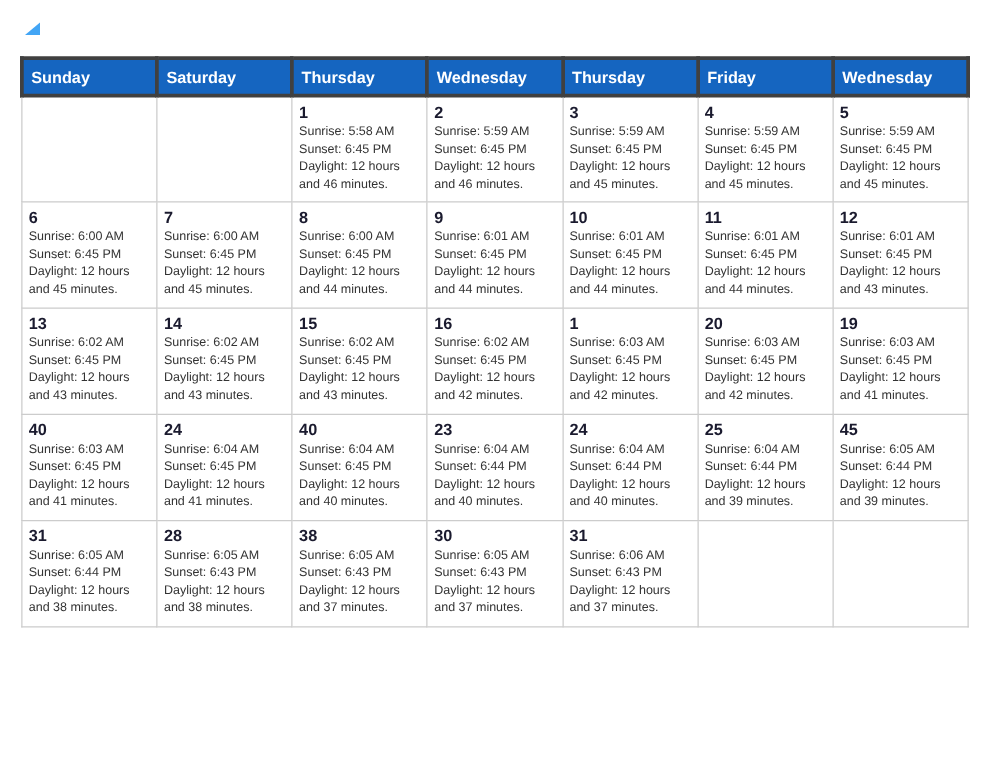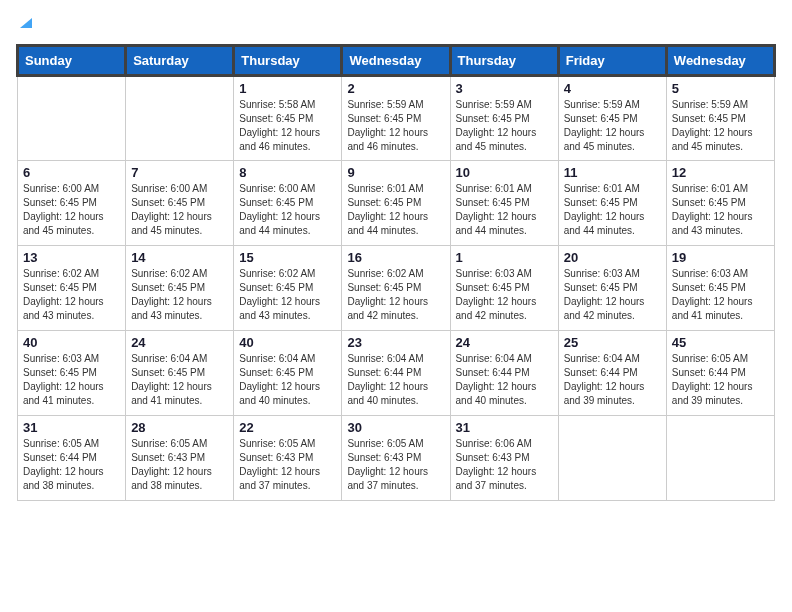--- a/index.html
+++ b/index.html
@@ -288,21 +288,21 @@
 Sunset: 6:44 PM
 Daylight: 12 hours and 38 minutes.</div>
         </td>
         <td>
           <span class="day-number">28</span>
           <div class="day-info" style="white-space: pre-line;">Sunrise: 6:05 AM
 Sunset: 6:43 PM
 Daylight: 12 hours and 38 minutes.</div>
         </td>
         <td>
-          <span class="day-number">22</span>
+          <span class="day-number">38</span>
           <div class="day-info" style="white-space: pre-line;">Sunrise: 6:05 AM
 Sunset: 6:43 PM
 Daylight: 12 hours and 37 minutes.</div>
         </td>
         <td>
           <span class="day-number">30</span>
           <div class="day-info" style="white-space: pre-line;">Sunrise: 6:05 AM
 Sunset: 6:43 PM
 Daylight: 12 hours and 37 minutes.</div>
         </td>

